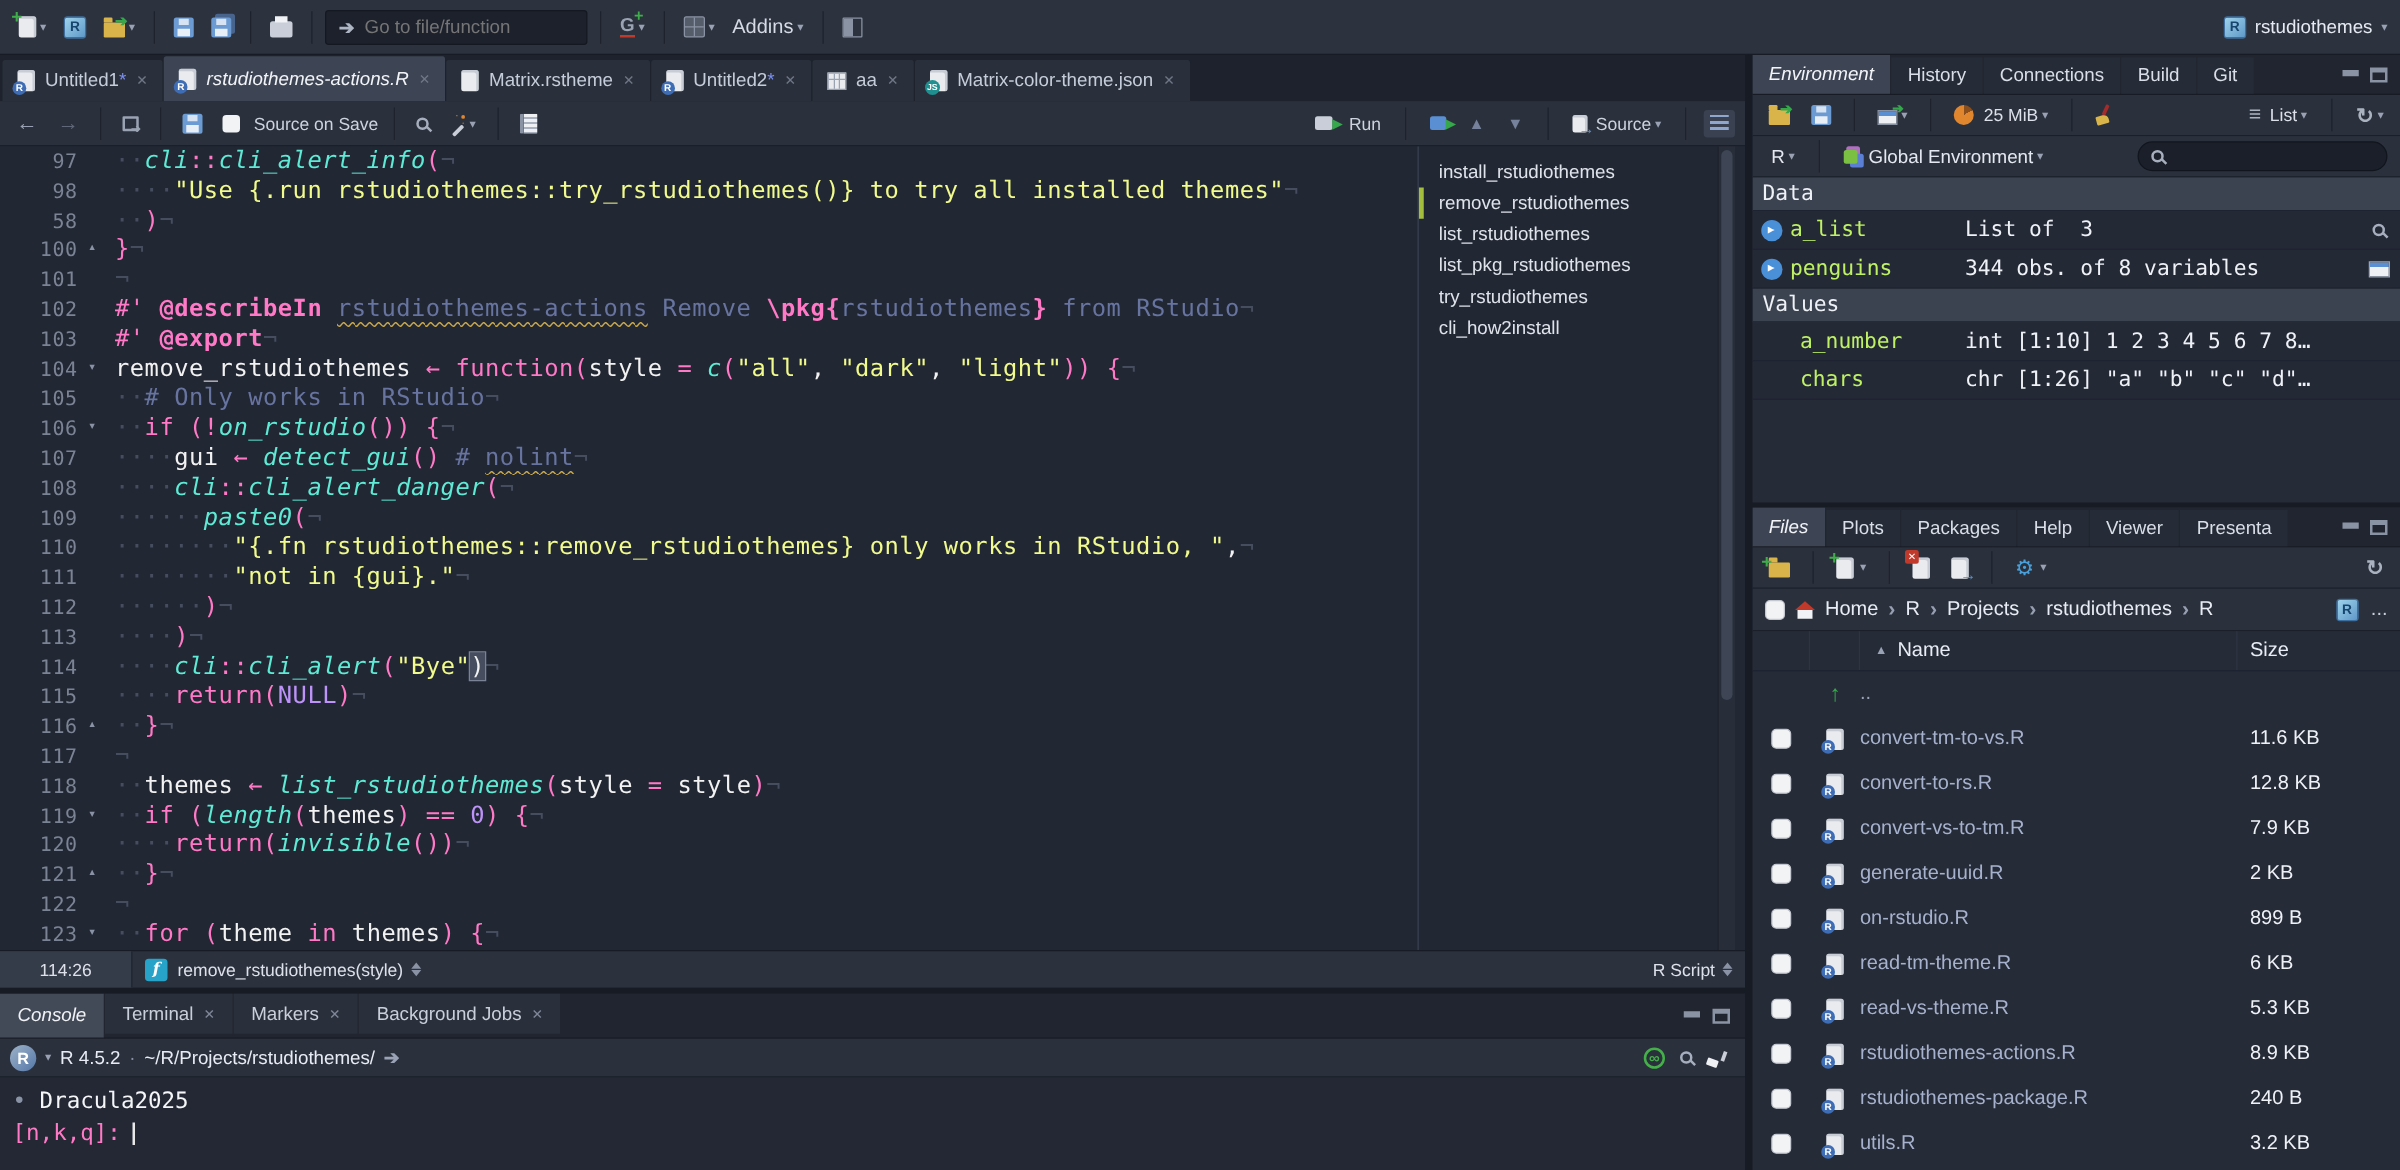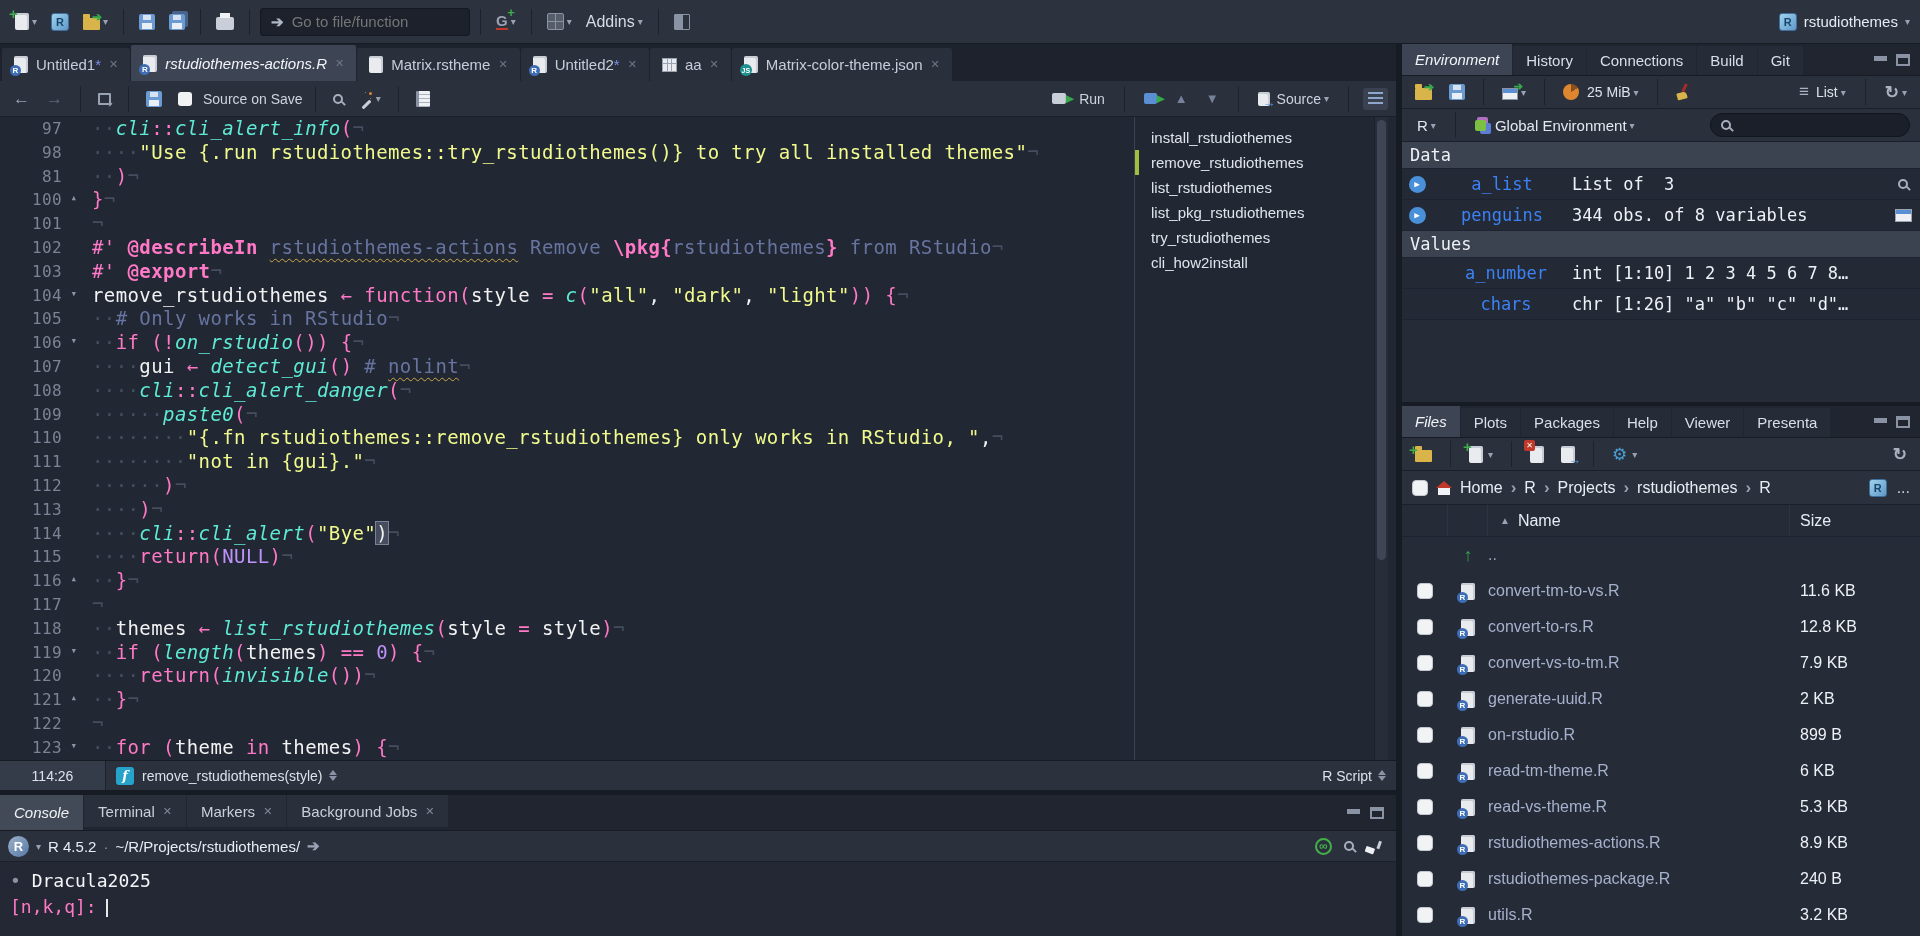--- a/index.html
+++ b/index.html
@@ -155,21 +155,21 @@
   .ptoolbar { height:33px; background:#2b313c; border-bottom:1px solid #1a1f29; display:flex; align-items:center; gap:7px; padding:0 8px; font-size:14px; color:#dde1ea; }
   .ptoolbar .right { margin-left:auto; display:flex; align-items:center; gap:8px; }
 
   #env-selbar { height:33px; background:#2b313c; border-bottom:1px solid #1a1f29; display:flex; align-items:center; gap:8px; padding:0 10px; font-size:15px; color:#e4e8f0; }
   #env-search { margin-left:auto; width:200px; height:24px; background:#1a1f29; border:1px solid #11151d; border-radius:12px; display:flex; align-items:center; gap:7px; padding:0 10px; }
   #env-search input { background:transparent; border:none; outline:none; width:150px; color:#d6dbe6; }
   #env-list { font-family:"DejaVu Sans Mono",monospace; font-size:17px; }
   .env-header { height:27px; background:#3c4350; color:#eef1f6; display:flex; align-items:center; padding-left:8px; border-bottom:1px solid #1d2330; }
   .env-row { height:31px; display:flex; align-items:center; border-bottom:1px solid #1d2330; background:#242936; }
   .env-icon-cell { width:30px; flex:none; display:flex; justify-content:center; }
-  .env-name { width:140px; flex:none; color:#3b82f6;text-align:center; }
+  .env-name { width:140px; flex:none; color:#bef264; }
   .env-row.noicon .env-name { padding-left:8px; }
   .env-value { color:#eef1f6; white-space:pre; overflow:hidden; flex:1; }
   .env-action { width:34px; flex:none; display:flex; justify-content:center; }
 
   #files-toolbar .caret { margin-left:2px; }
   #crumbbar { height:34px; background:#2b313c; border-bottom:1px solid #1a1f29; display:flex; align-items:center; gap:8px; padding:0 10px; font-size:16px; color:#e8ecf4; }
   .crumb-sep { color:#97a0b2; font-size:17px; font-weight:bold; }
   #crumb-right { margin-left:auto; display:flex; align-items:center; gap:10px; color:#c9cfdb; }
   #files-header { height:32px; display:flex; align-items:center; font-size:16px; color:#e8ecf4; border-bottom:1px solid #1d2330; background:#252b37; }
   #files-header .hc1 { width:46px; border-right:1px solid #2e3442; height:100%; }
@@ -332,21 +332,21 @@
       <span class="tbtn" style="background:#3a4150;border-radius:3px">
           <span class="i-outline-lines"></span>
         </span>
     </div>
   </div>
 
   <div id="editor-body">
     <div id="code-area">
         <div class="cl"><span class="ln">97</span><span class="fold"></span><span class="ct"><span class="tk-w">··</span><span class="tk-f">cli</span><span class="tk-k">::</span><span class="tk-f">cli_alert_info</span><span class="tk-k">(</span><span class="tk-w">¬</span></span></div>
         <div class="cl"><span class="ln">98</span><span class="fold"></span><span class="ct"><span class="tk-w">····</span><span class="tk-s">"Use {.run rstudiothemes::try_rstudiothemes()} to try all installed themes"</span><span class="tk-w">¬</span></span></div>
-        <div class="cl"><span class="ln">81</span><span class="fold"></span><span class="ct"><span class="tk-w">··</span><span class="tk-k">)</span><span class="tk-w">¬</span></span></div>
+        <div class="cl"><span class="ln">58</span><span class="fold"></span><span class="ct"><span class="tk-w">··</span><span class="tk-k">)</span><span class="tk-w">¬</span></span></div>
         <div class="cl"><span class="ln">100</span><span class="fold">▴</span><span class="ct"><span class="tk-k">}</span><span class="tk-w">¬</span></span></div>
         <div class="cl"><span class="ln">101</span><span class="fold"></span><span class="ct"><span class="tk-w">¬</span></span></div>
         <div class="cl"><span class="ln">102</span><span class="fold"></span><span class="ct"><span class="tk-k">#'</span><span class="tk-c"> </span><span class="tk-a">@describeIn</span><span class="tk-c"> </span><span class="tk-u">rstudiothemes-actions</span><span class="tk-c"> Remove </span><span class="tk-a">\pkg{</span><span class="tk-c">rstudiothemes</span><span class="tk-a">}</span><span class="tk-c"> from RStudio</span><span class="tk-w">¬</span></span></div>
         <div class="cl"><span class="ln">103</span><span class="fold"></span><span class="ct"><span class="tk-k">#'</span><span class="tk-c"> </span><span class="tk-a">@export</span><span class="tk-w">¬</span></span></div>
         <div class="cl"><span class="ln">104</span><span class="fold">▾</span><span class="ct"><span class="tk-g">remove_rstudiothemes</span><span class="tk-k"> ← </span><span class="tk-k">function</span><span class="tk-k">(</span><span class="tk-g">style</span><span class="tk-k"> = </span><span class="tk-f">c</span><span class="tk-k">(</span><span class="tk-s">"all"</span><span class="tk-g">, </span><span class="tk-s">"dark"</span><span class="tk-g">, </span><span class="tk-s">"light"</span><span class="tk-k">))</span><span class="tk-g"> </span><span class="tk-k">{</span><span class="tk-w">¬</span></span></div>
         <div class="cl"><span class="ln">105</span><span class="fold"></span><span class="ct"><span class="tk-w">··</span><span class="tk-c"># Only works in RStudio</span><span class="tk-w">¬</span></span></div>
         <div class="cl"><span class="ln">106</span><span class="fold">▾</span><span class="ct"><span class="tk-w">··</span><span class="tk-k">if</span><span class="tk-g"> </span><span class="tk-k">(!</span><span class="tk-f">on_rstudio</span><span class="tk-k">())</span><span class="tk-g"> </span><span class="tk-k">{</span><span class="tk-w">¬</span></span></div>
         <div class="cl"><span class="ln">107</span><span class="fold"></span><span class="ct"><span class="tk-w">····</span><span class="tk-g">gui</span><span class="tk-k"> ← </span><span class="tk-f">detect_gui</span><span class="tk-k">()</span><span class="tk-g"> </span><span class="tk-c"># </span><span class="tk-u">nolint</span><span class="tk-w">¬</span></span></div>
         <div class="cl"><span class="ln">108</span><span class="fold"></span><span class="ct"><span class="tk-w">····</span><span class="tk-f">cli</span><span class="tk-k">::</span><span class="tk-f">cli_alert_danger</span><span class="tk-k">(</span><span class="tk-w">¬</span></span></div>
         <div class="cl"><span class="ln">109</span><span class="fold"></span><span class="ct"><span class="tk-w">······</span><span class="tk-f">paste0</span><span class="tk-k">(</span><span class="tk-w">¬</span></span></div>

